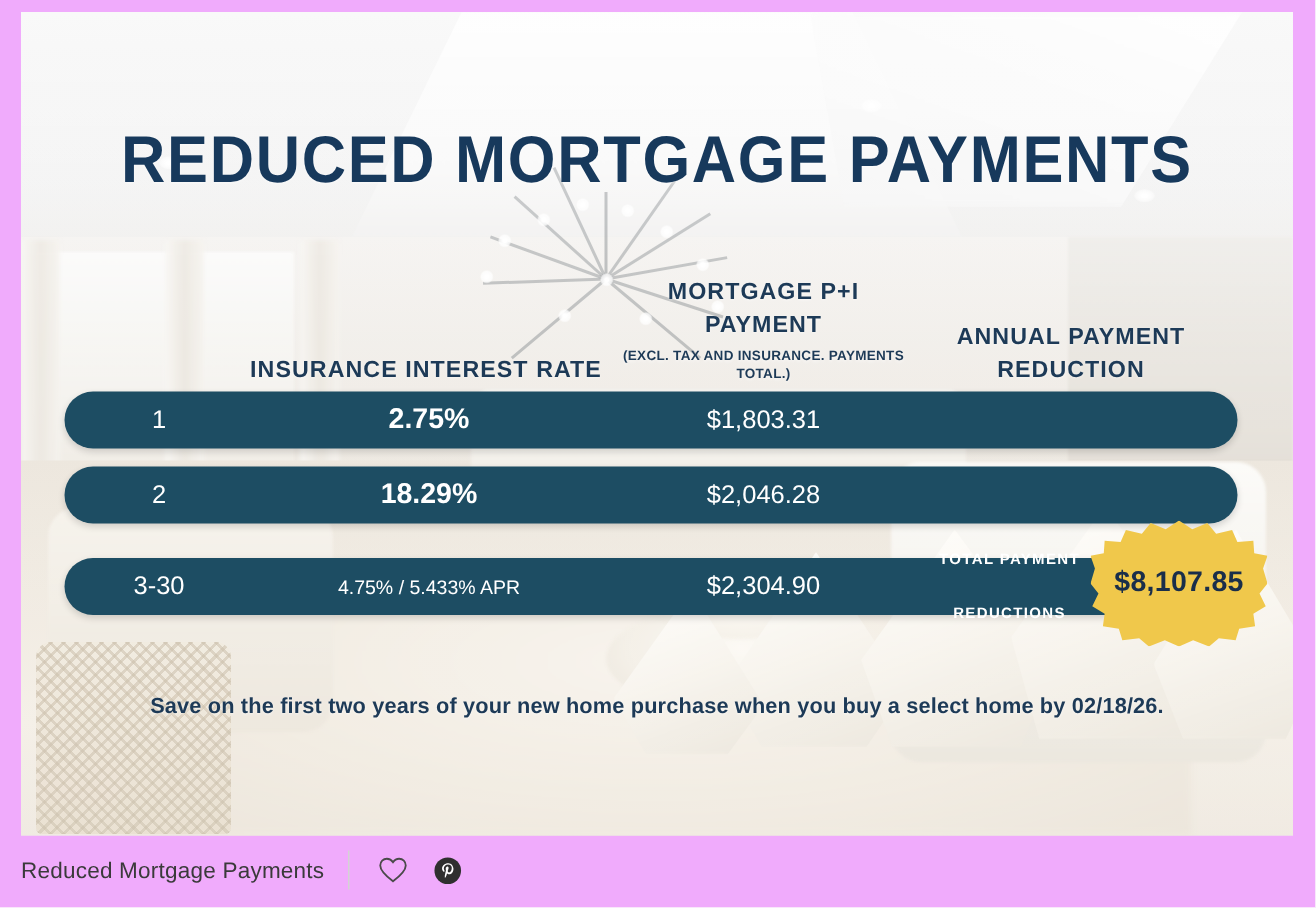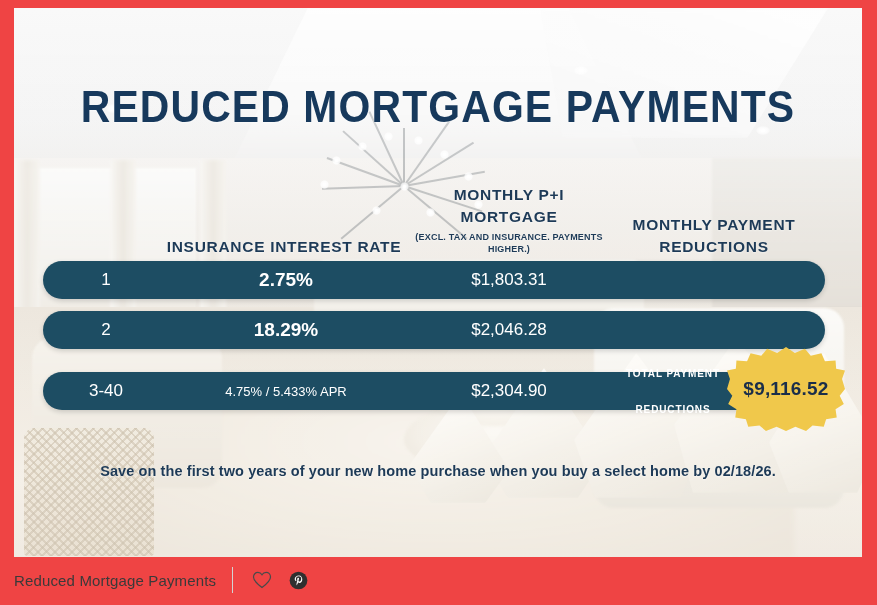--- a/index.html
+++ b/index.html
@@ -3,21 +3,21 @@
 <meta charset="utf-8">
 <style>
   * { margin:0; padding:0; box-sizing:border-box; }
   html, body {
     width:877px; height:605px;
     background:#ffffff;
     font-family:"Liberation Sans", sans-serif;
     overflow:hidden;
   }
 
-  #page { position:relative; width:877px; height:605px; background:#ef4444; }
+  #page { position:relative; width:877px; height:605px; background:#f0abfc; }
 
   
   .photo-card{
     position:absolute;
     left:14px; top:8px;
     width:848px; height:549px;
     overflow:hidden;
     background:#efeeec;
   }
 
@@ -338,51 +338,51 @@
     <div class="overlay">
 
       <div class="title">REDUCED MORTGAGE PAYMENTS</div>
 
       <div class="headers">
         <div class="hdr hdr-year">YEAR</div>
 
         <div class="hdr hdr-rate">INSURANCE INTEREST RATE</div>
 
         <div class="hdr hdr-pay">
-          <span>MONTHLY P+I MORTGAGE</span>
-          <span class="fine">(EXCL. TAX AND INSURANCE. PAYMENTS HIGHER.)</span>
+          <span>MORTGAGE P+I PAYMENT</span>
+          <span class="fine">(EXCL. TAX AND INSURANCE. PAYMENTS TOTAL.)</span>
         </div>
 
-        <div class="hdr hdr-red">MONTHLY PAYMENT REDUCTIONS</div>
+        <div class="hdr hdr-red">ANNUAL PAYMENT REDUCTION</div>
       </div>
 
       <div class="row row-1">
         <div class="cell c-year">1</div>
         <div class="cell c-rate bold">2.75%</div>
         <div class="cell c-pay">$1,803.31</div>
       </div>
 
       <div class="row row-2">
         <div class="cell c-year">2</div>
         <div class="cell c-rate bold">18.29%</div>
         <div class="cell c-pay">$2,046.28</div>
       </div>
 
       <div class="row row-3">
-        <div class="cell c-year">3-40</div>
+        <div class="cell c-year">3-30</div>
         <div class="cell c-rate">4.75% / 5.433% APR</div>
         <div class="cell c-pay">$2,304.90</div>
         <div class="total-label">
           <span>TOTAL PAYMENT</span>
           <span>REDUCTIONS</span>
         </div>
       </div>
 
       <div class="starburst">
-        <span>$9,116.52</span>
+        <span>$8,107.85</span>
       </div>
 
       <div class="disclaimer">Save on the first two years of your new home purchase when you buy a select home by 02/18/26.</div>
     </div>
   </div>
 
   <div class="caption-bar">
     <div class="caption-text">Reduced Mortgage Payments</div>
 
     <div class="divider"></div>

